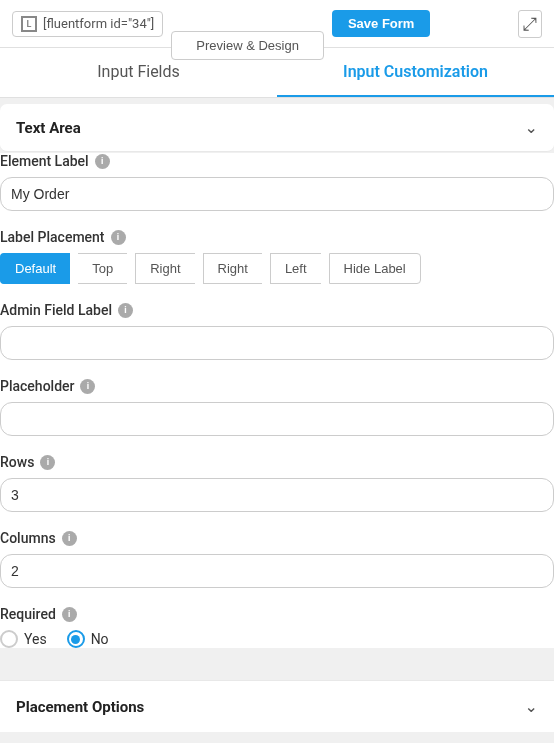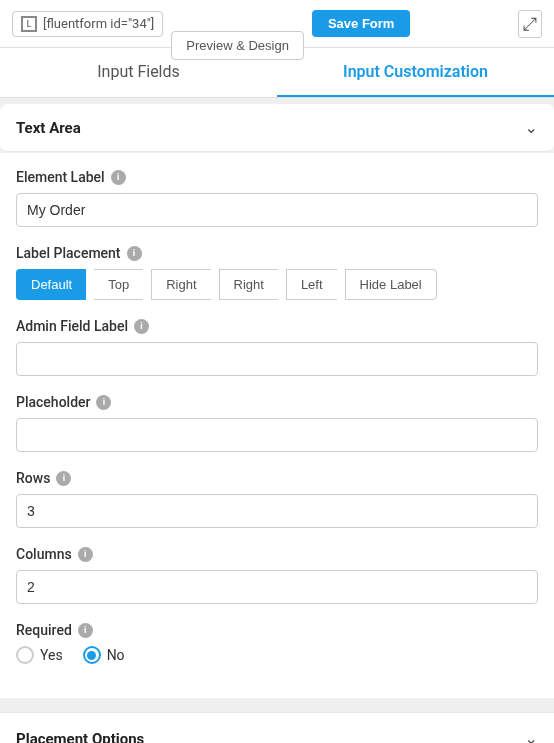--- a/index.html
+++ b/index.html
@@ -40,21 +40,21 @@
       display: flex;
       align-items: center;
       justify-content: center;
       font-size: 9px;
       color: #888;
       font-weight: bold;
     }
     .preview-btn {
       border: 1px solid #ccc;
       border-radius: 4px;
-      padding: 6px 14px;
+      padding: 6px 24px;
       background: #fff;
       color: #555;
       cursor: pointer;
       font-size: 13px;
       margin-top: 44px;
     }
     .save-btn {
       background: #1a9be8;
       color: #fff;
       border: none;
@@ -113,21 +113,20 @@
     }
     .chevron-icon {
       font-size: 16px;
       color: #555;
       cursor: pointer;
     }
 
     
     .content {
       background: #fff;
-      padding: 16px;
       margin-top: 1px;
     }
 
     
     .field-group {
       margin-bottom: 18px;
     }
     .field-label {
       display: flex;
       align-items: center;
@@ -146,21 +145,21 @@
       border-radius: 50%;
       background: #aaa;
       color: #fff;
       font-size: 9px;
       font-weight: bold;
       cursor: default;
     }
     .text-input {
       width: 100%;
       border: 1px solid #ccc;
-      border-radius: 4px;
+      border-radius: 12px;
       padding: 8px 10px;
       font-size: 14px;
       color: #333;
       outline: none;
       background: #fff;
     }
 
     
     .placement-group {
       display: flex;

